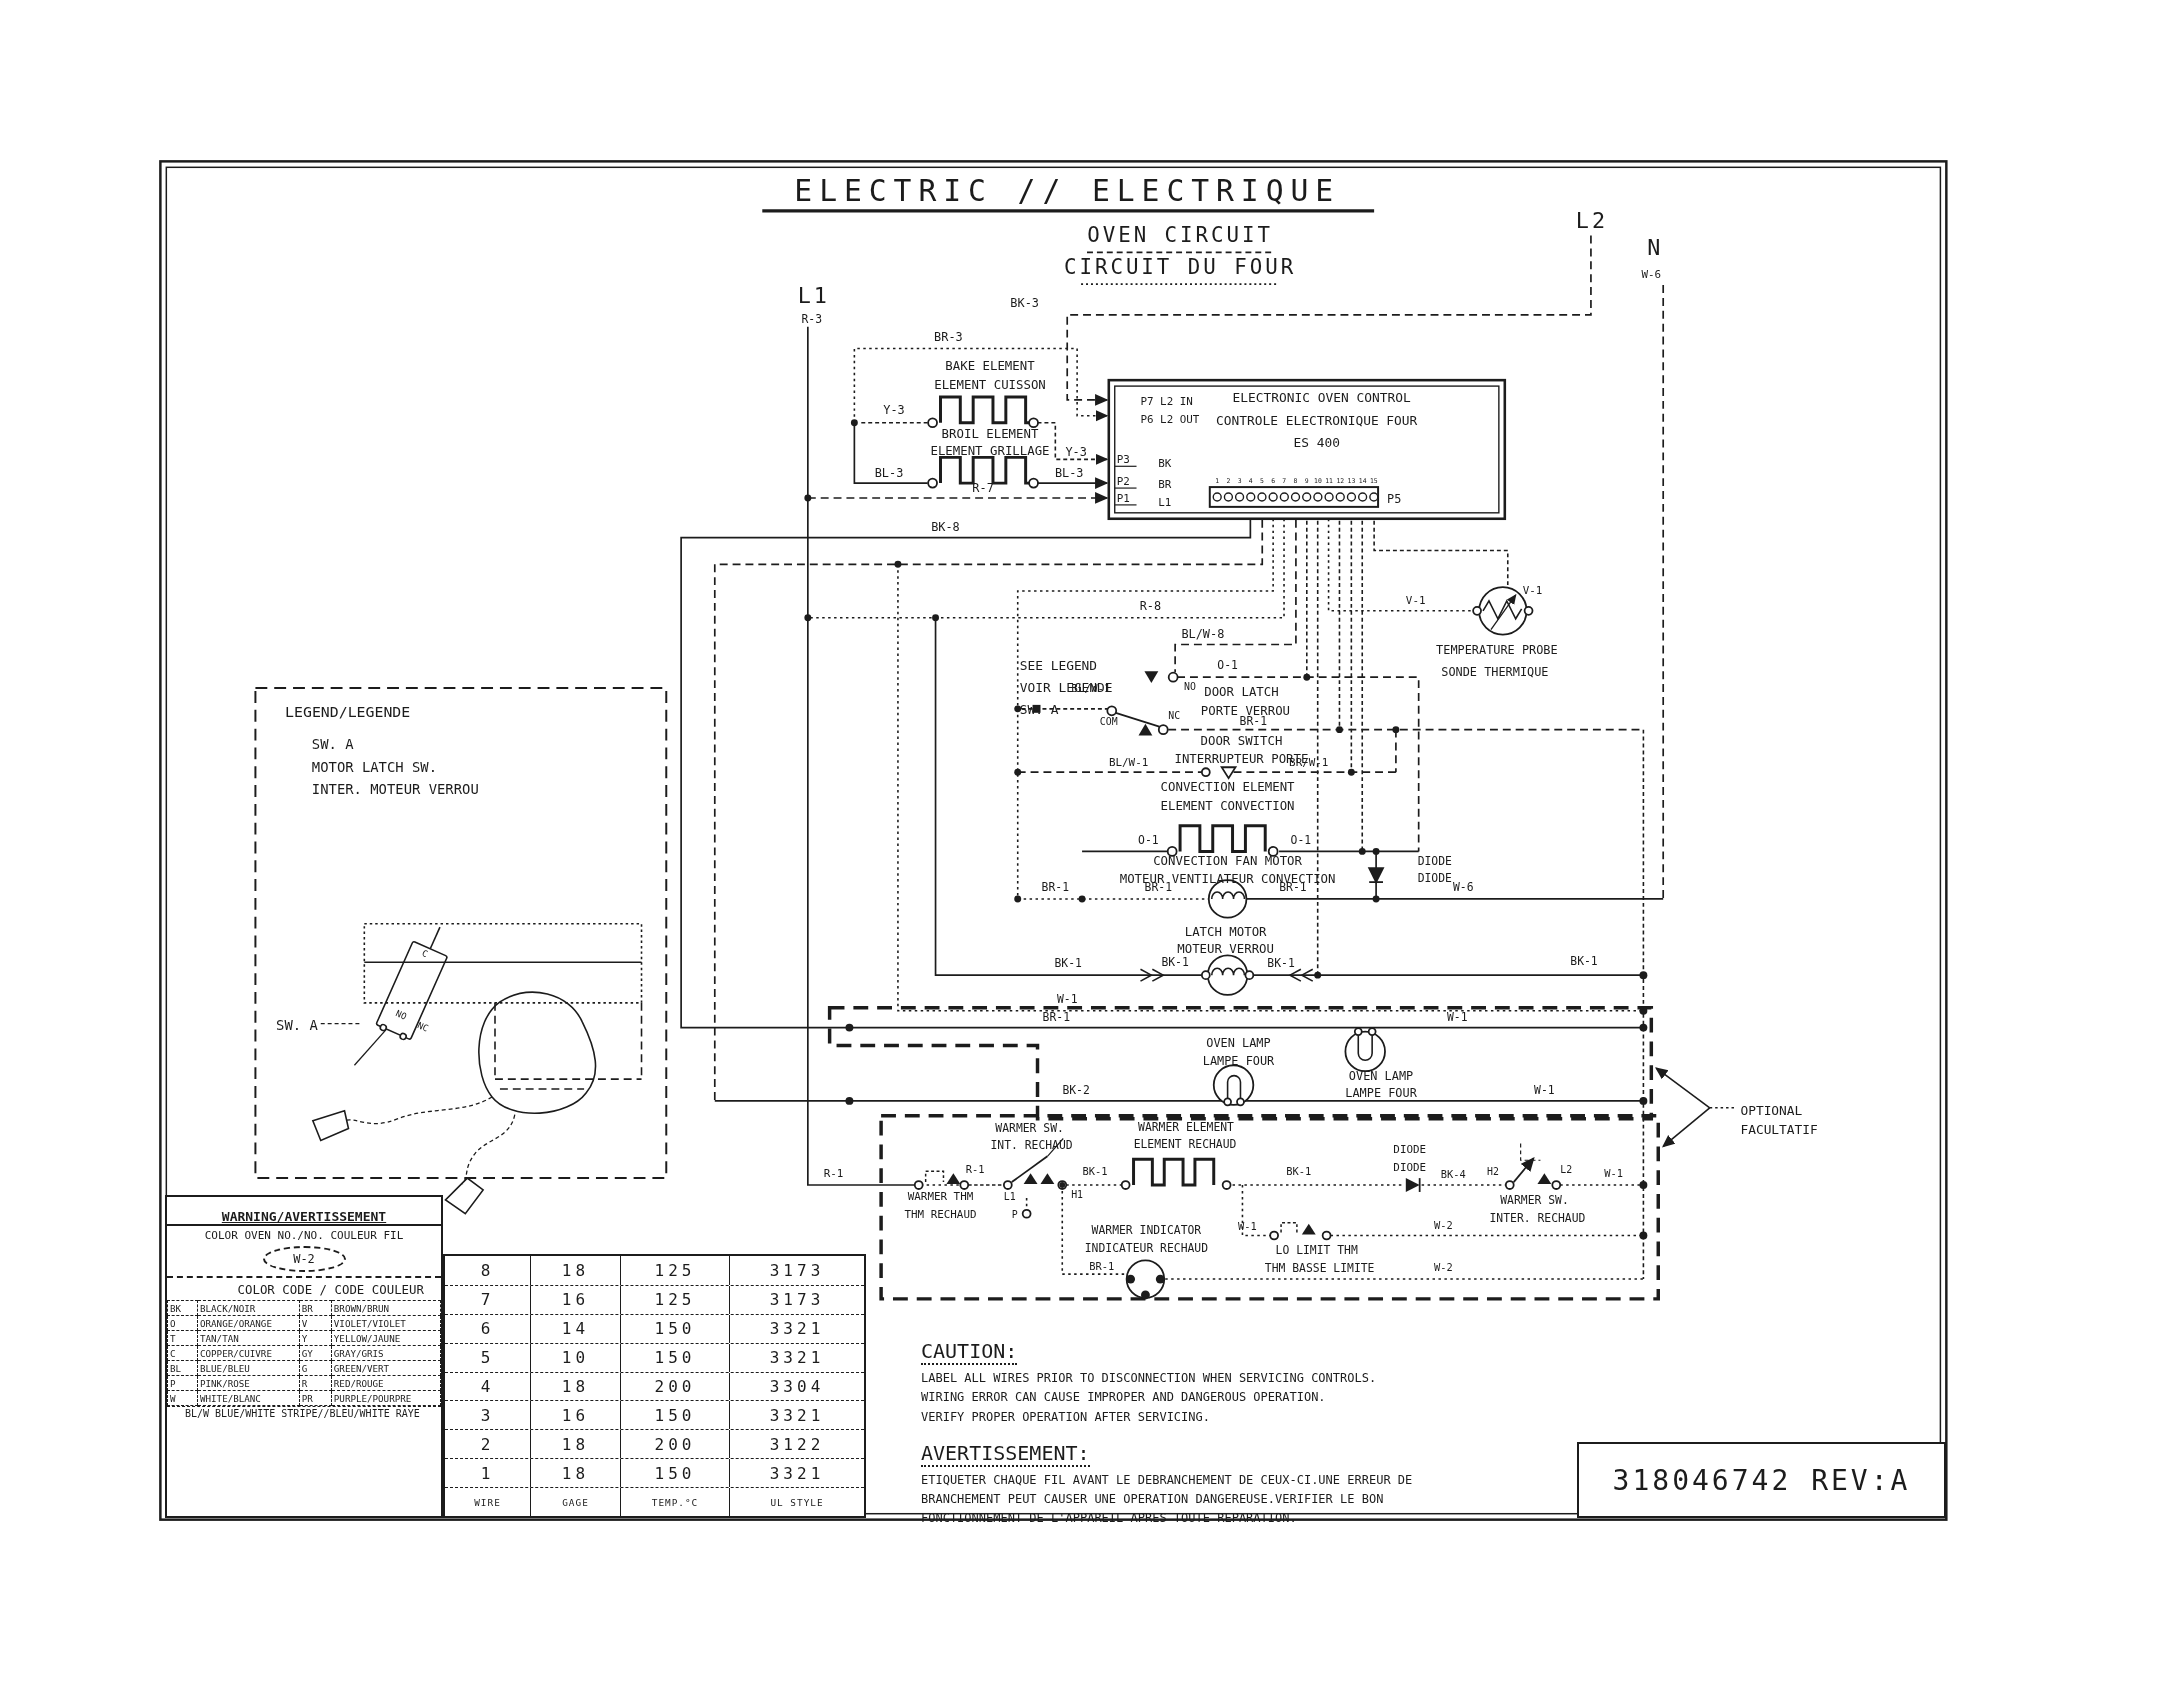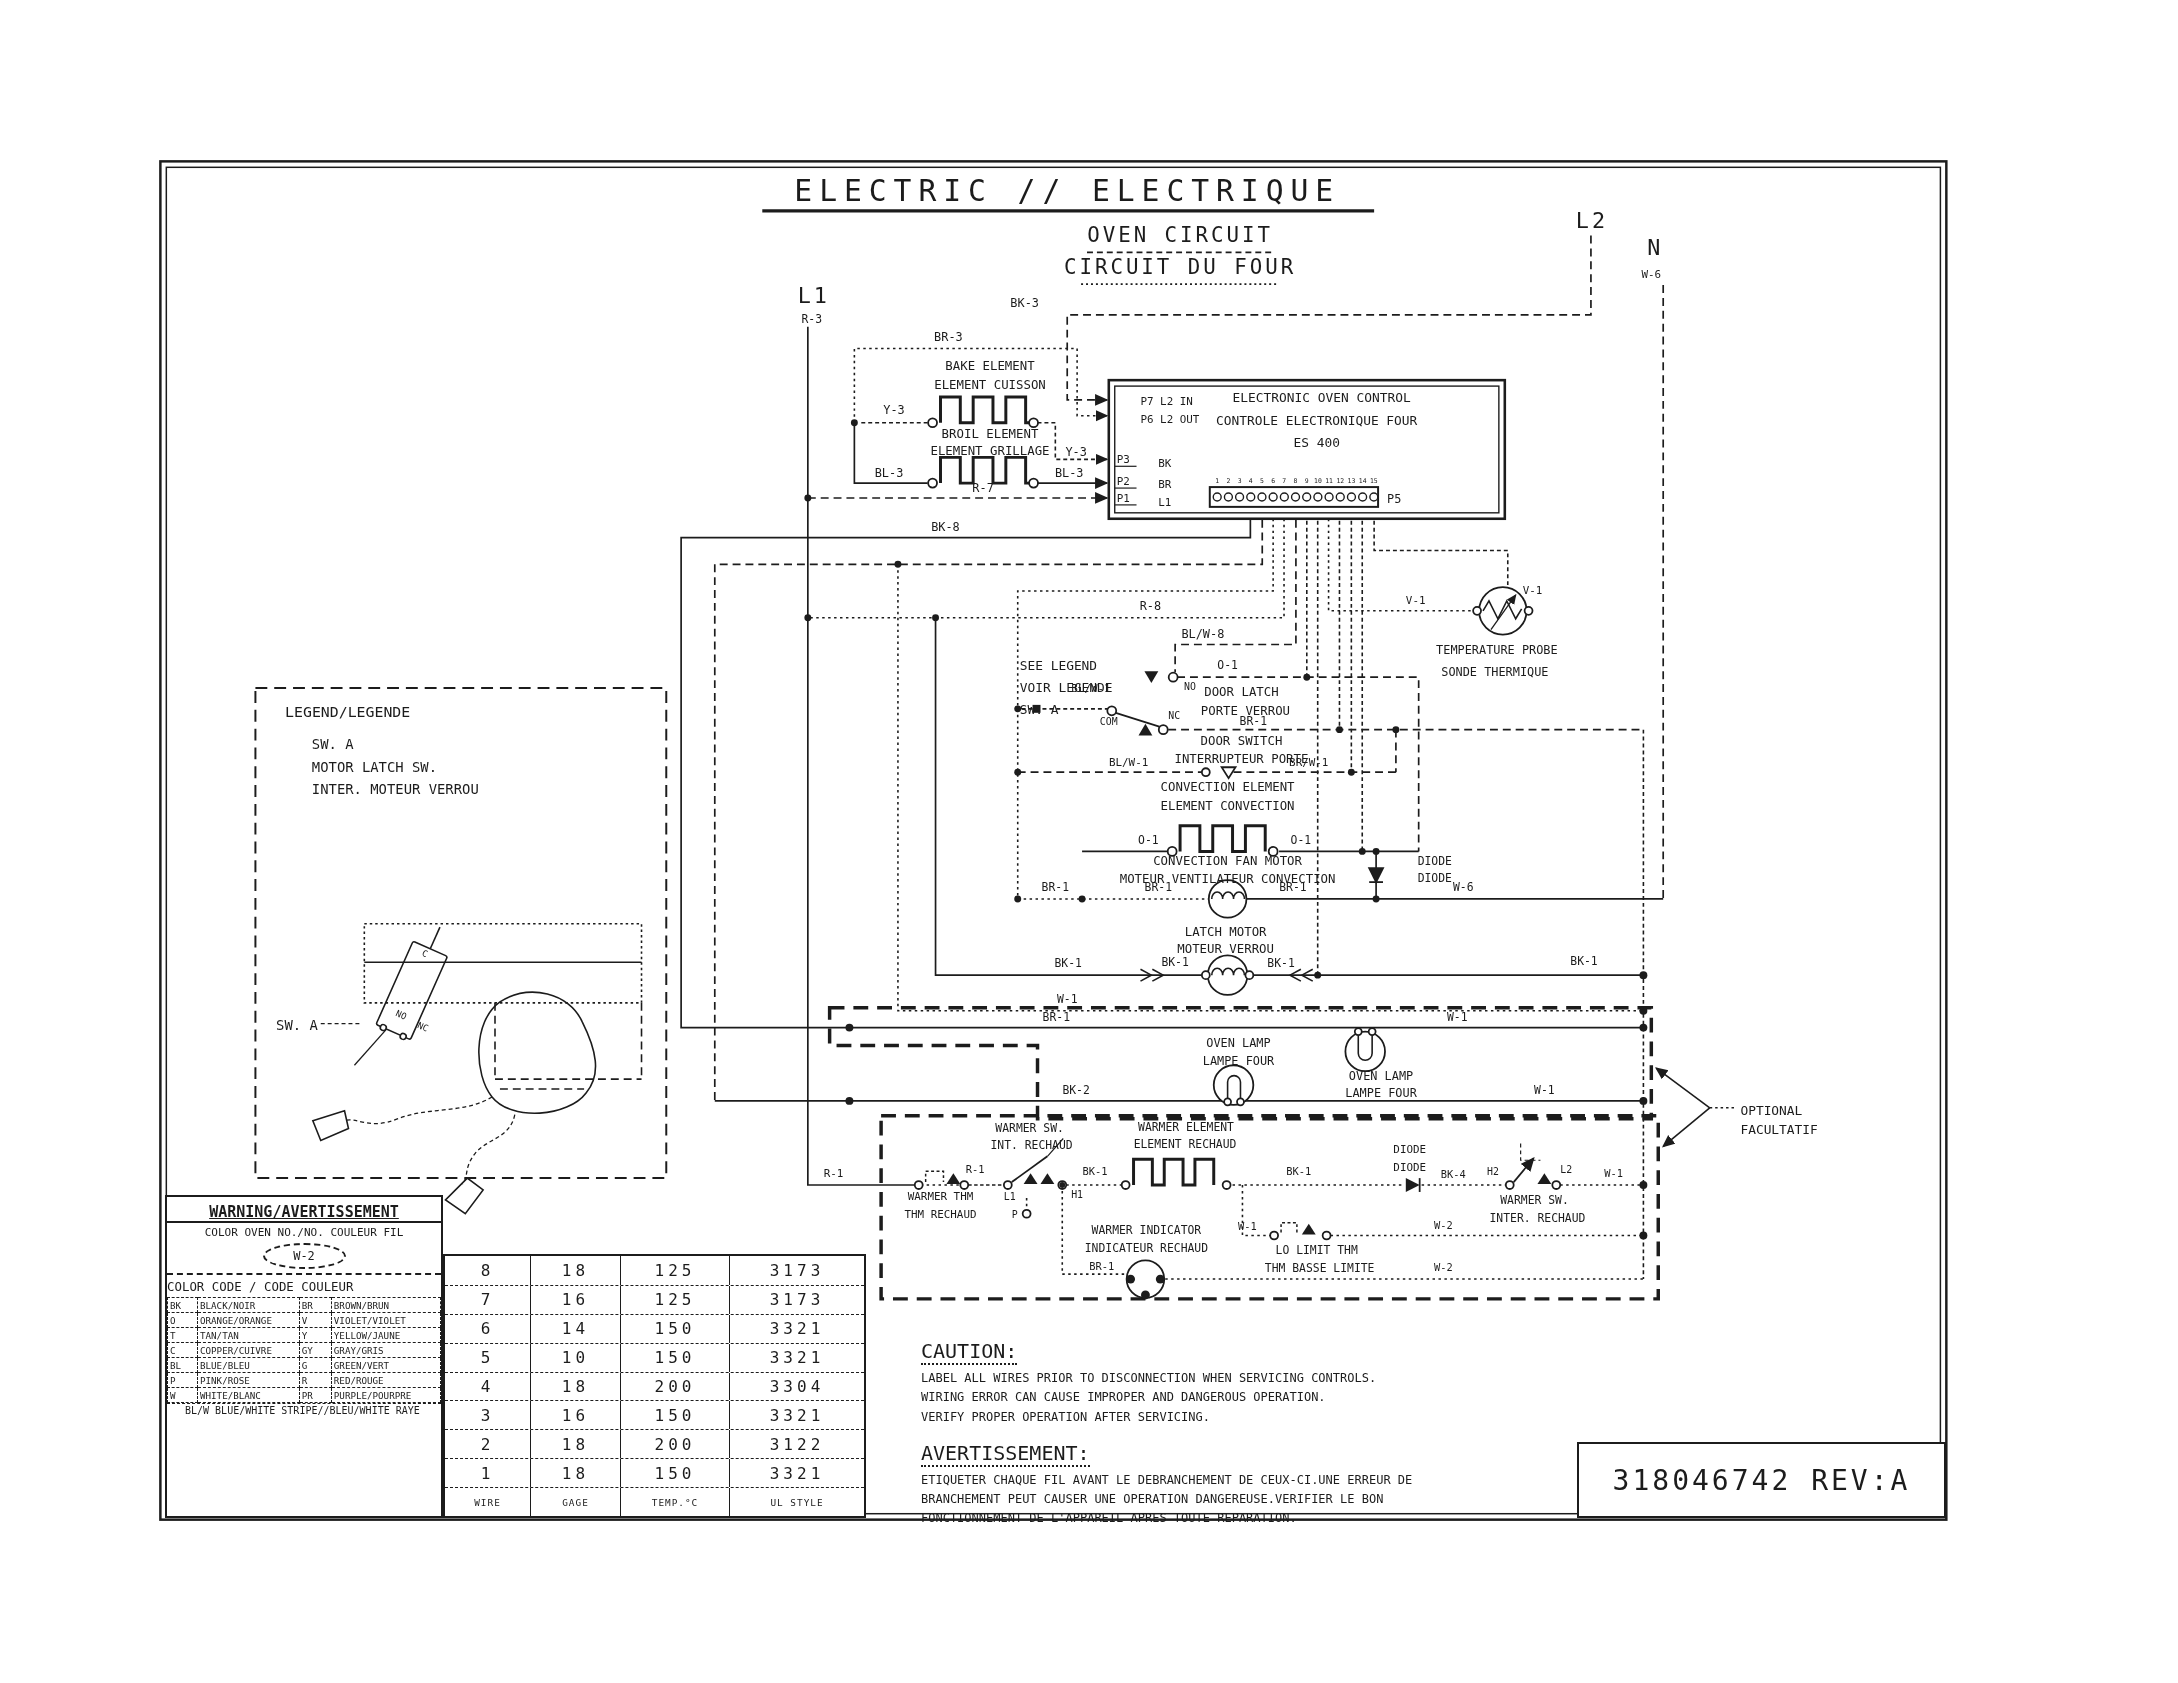--- a/index.html
+++ b/index.html
@@ -3,27 +3,27 @@
 <meta charset="utf-8">
 <style>
   *{box-sizing:border-box;margin:0;padding:0}
   body{background:#ffffff;font-family:"DejaVu Sans Mono",monospace;color:#1c1c1c}
   .page{position:relative;width:2178px;height:1683px;background:#fff;overflow:hidden}
   svg{position:absolute;left:0;top:0}
   svg text{font-family:"DejaVu Sans Mono",monospace;fill:#1c1c1c}
   .blk{position:absolute;color:#1c1c1c}
   
   .warnbox{left:165px;top:1195px;width:278px;height:323px;border:2px solid #1c1c1c;background:#fff}
-  .warn-title{font-size:15px;font-weight:bold;text-align:center;margin-top:6px;text-decoration:underline}
+  .warn-title{font-size:13px;font-weight:bold;text-align:center;margin-top:12px;text-decoration:underline}
   .warn-line{font-size:11.4px;text-align:center;line-height:19px}
   .sect{border-top:2px solid #1c1c1c}
   .cwn-label{font-size:11px;text-align:center;margin-top:3px;white-space:nowrap}
   .cwn-ellipse{width:83px;height:26px;border:2px dashed #1c1c1c;border-radius:50%;margin:4px auto 4px auto;
                display:flex;align-items:center;justify-content:center;font-size:12px}
-  .cc-title{font-size:12.4px;text-align:left;padding:4px 17px 3px 0;border-top:2px dashed #1c1c1c}
+  .cc-title{font-size:12.4px;text-align:right;padding:4px 17px 3px 0;border-top:2px dashed #1c1c1c}
   .cc-table{width:100%;border-collapse:collapse}
   .cc-table td{border:1px dashed #1c1c1c;font-size:9.2px;padding:1px 2px;white-space:nowrap;height:15px}
   .cc-code{width:30px}
   .cc-code2{width:32px}
   .cc-foot{font-size:10px;border-top:1px dashed #1c1c1c;padding:1px 18px;white-space:nowrap}
   
   .gage{left:443px;top:1254px;width:423px;height:264px;border:2px solid #1c1c1c;background:#fff;display:grid;
         grid-template-rows:repeat(9,1fr)}
   .gage .row{display:grid;grid-template-columns:85px 90px 109px 1fr;border-top:1.5px dashed #1c1c1c}
   .gage .row:first-child{border-top:none}

